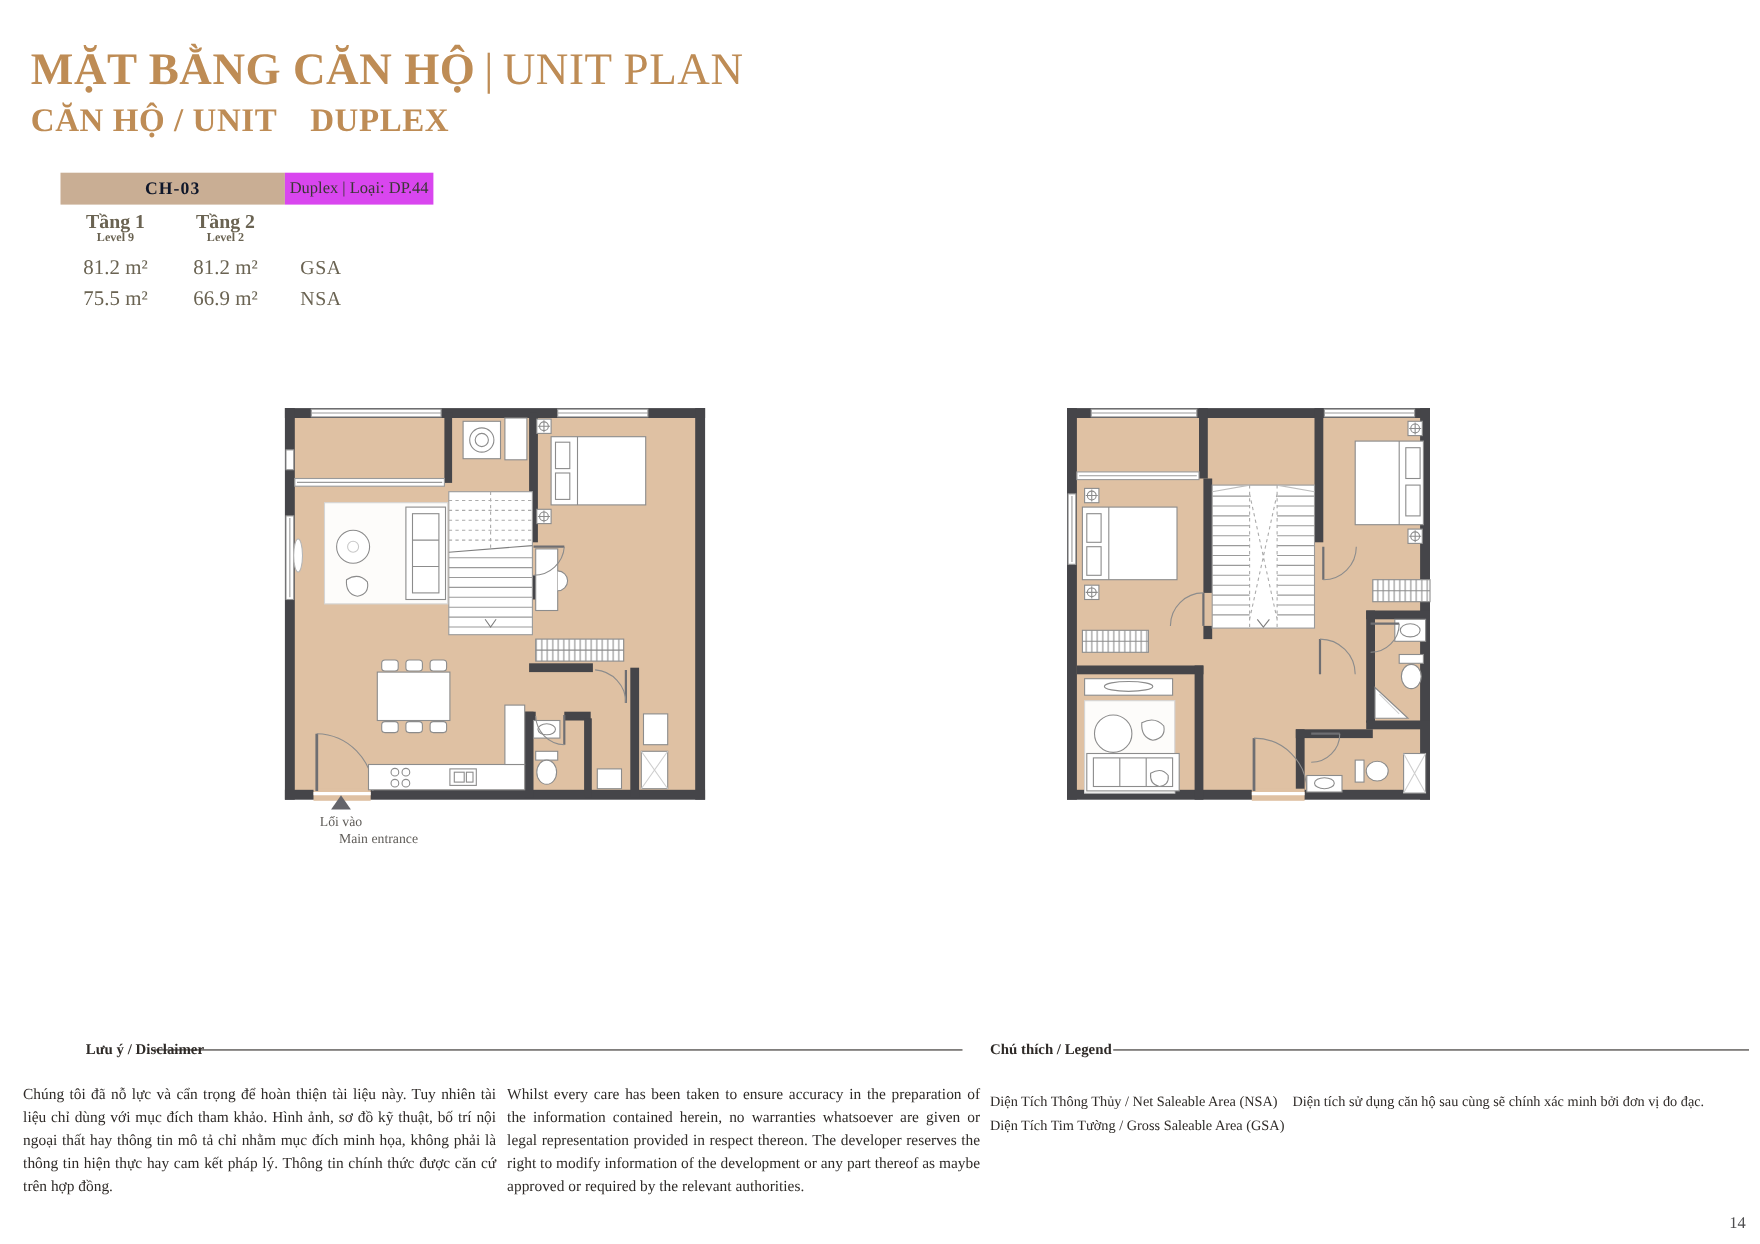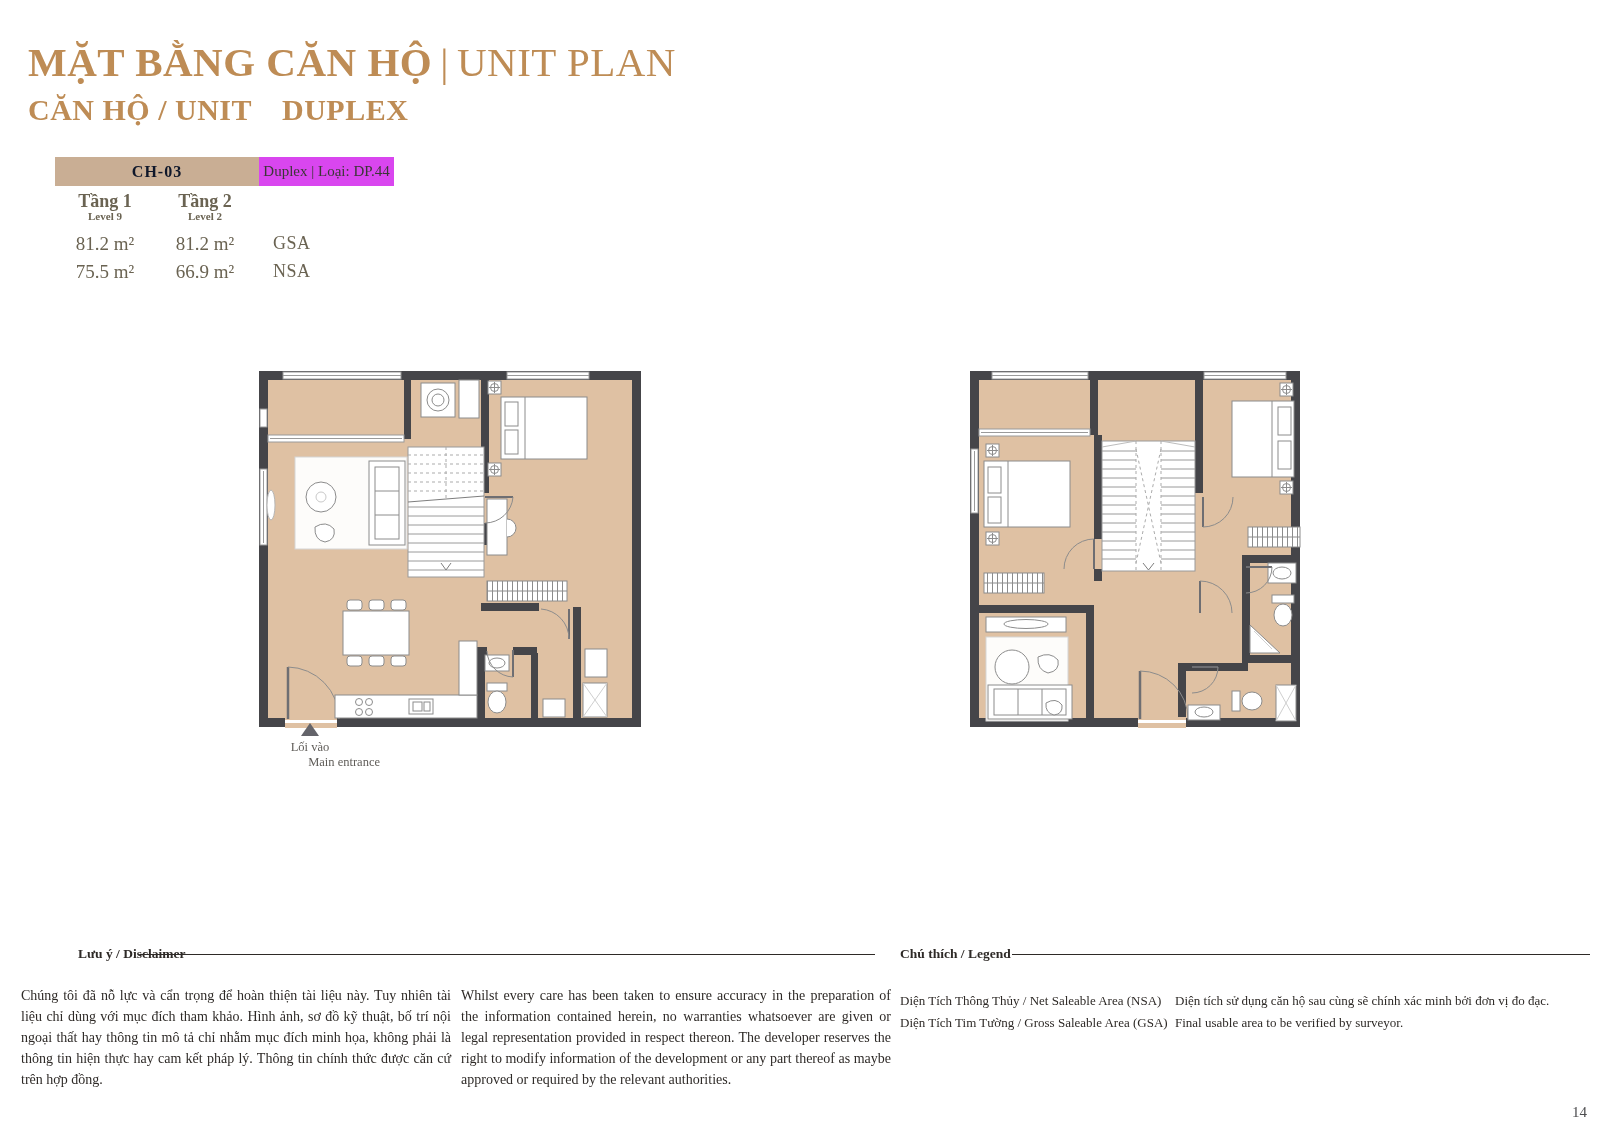--- a/index.html
+++ b/index.html
@@ -426,17 +426,16 @@
 
   <p class="foot-p fp-vi">Chúng tôi đã nỗ lực và cẩn trọng để hoàn thiện tài liệu này. Tuy nhiên tài liệu chỉ dùng với mục đích tham khảo. Hình ảnh, sơ đồ kỹ thuật, bố trí nội ngoại thất hay thông tin mô tả chỉ nhằm mục đích minh họa, không phải là thông tin hiện thực hay cam kết pháp lý. Thông tin chính thức được căn cứ trên hợp đồng.</p>
   <p class="foot-p fp-en">Whilst every care has been taken to ensure accuracy in the preparation of the information contained herein, no warranties whatsoever are given or legal representation provided in respect thereon. The developer reserves the right to modify information of the development or any part thereof as maybe approved or required by the relevant authorities.</p>
 
   <div class="legend-col lg-left">
     <p>Diện Tích Thông Thủy / Net Saleable Area (NSA)</p>
     <p>Diện Tích Tim Tường / Gross Saleable Area (GSA)</p>
   </div>
   <div class="legend-col lg-right">
     <p>Diện tích sử dụng căn hộ sau cùng sẽ chính xác minh bởi đơn vị đo đạc.</p>
-    <p>Final usable area to be verified by surveyor.</p>
   </div>
 
   <div class="page-num">14</div>
 </div>
 
 </body></html>

